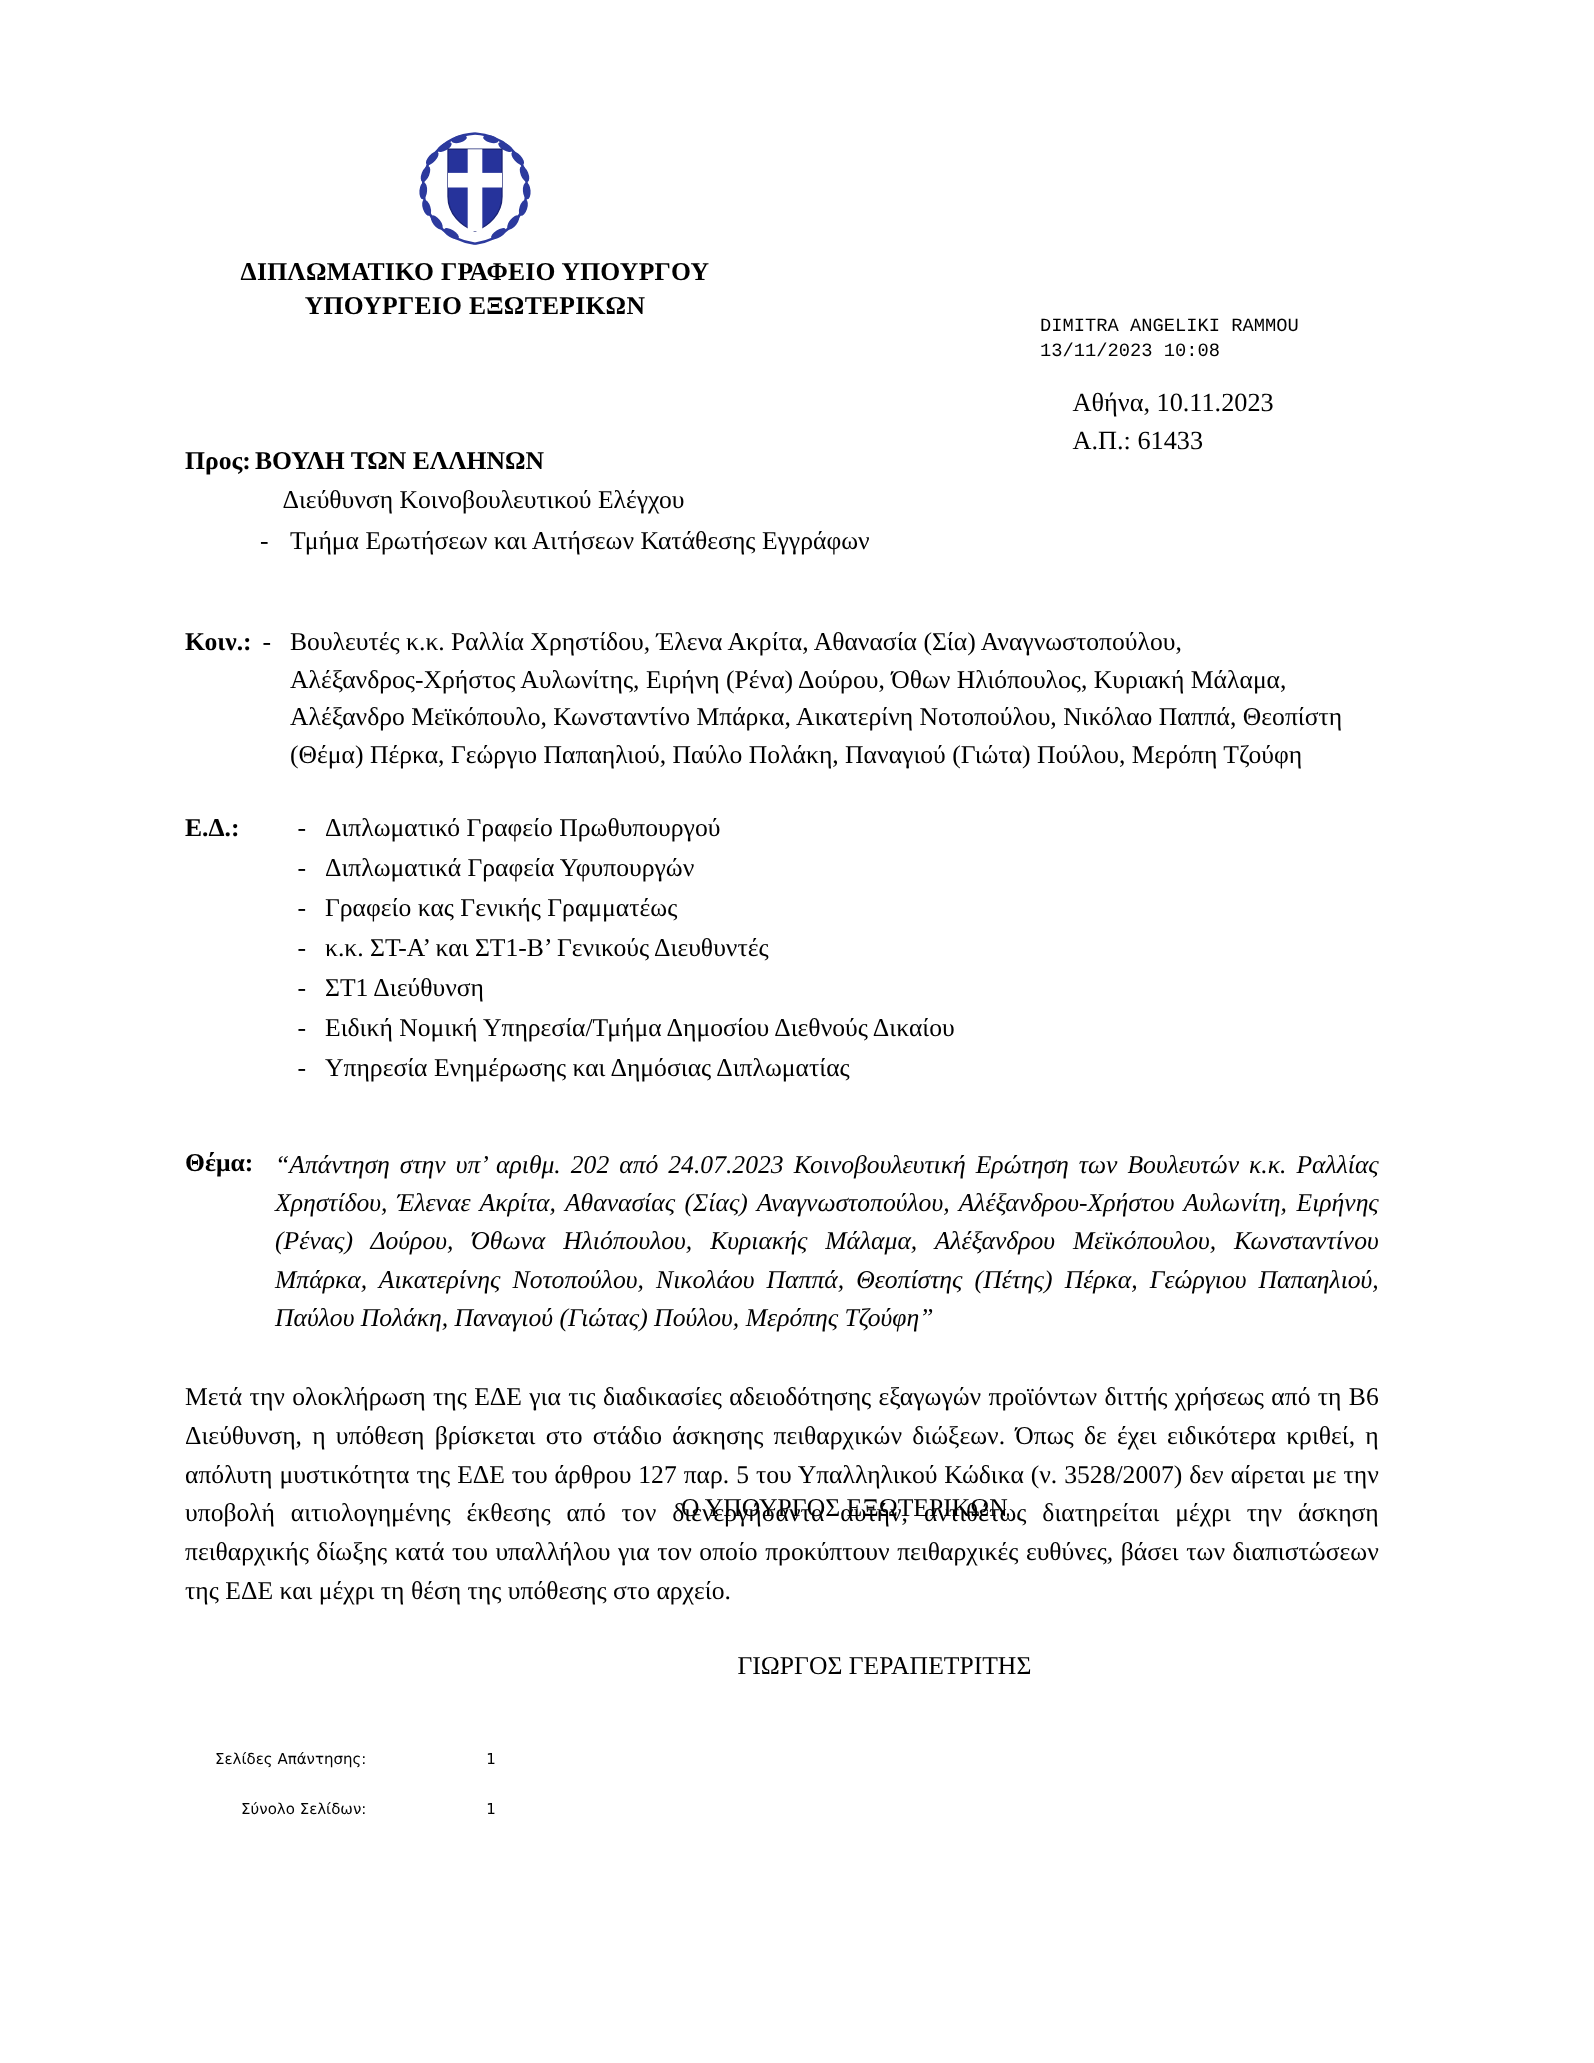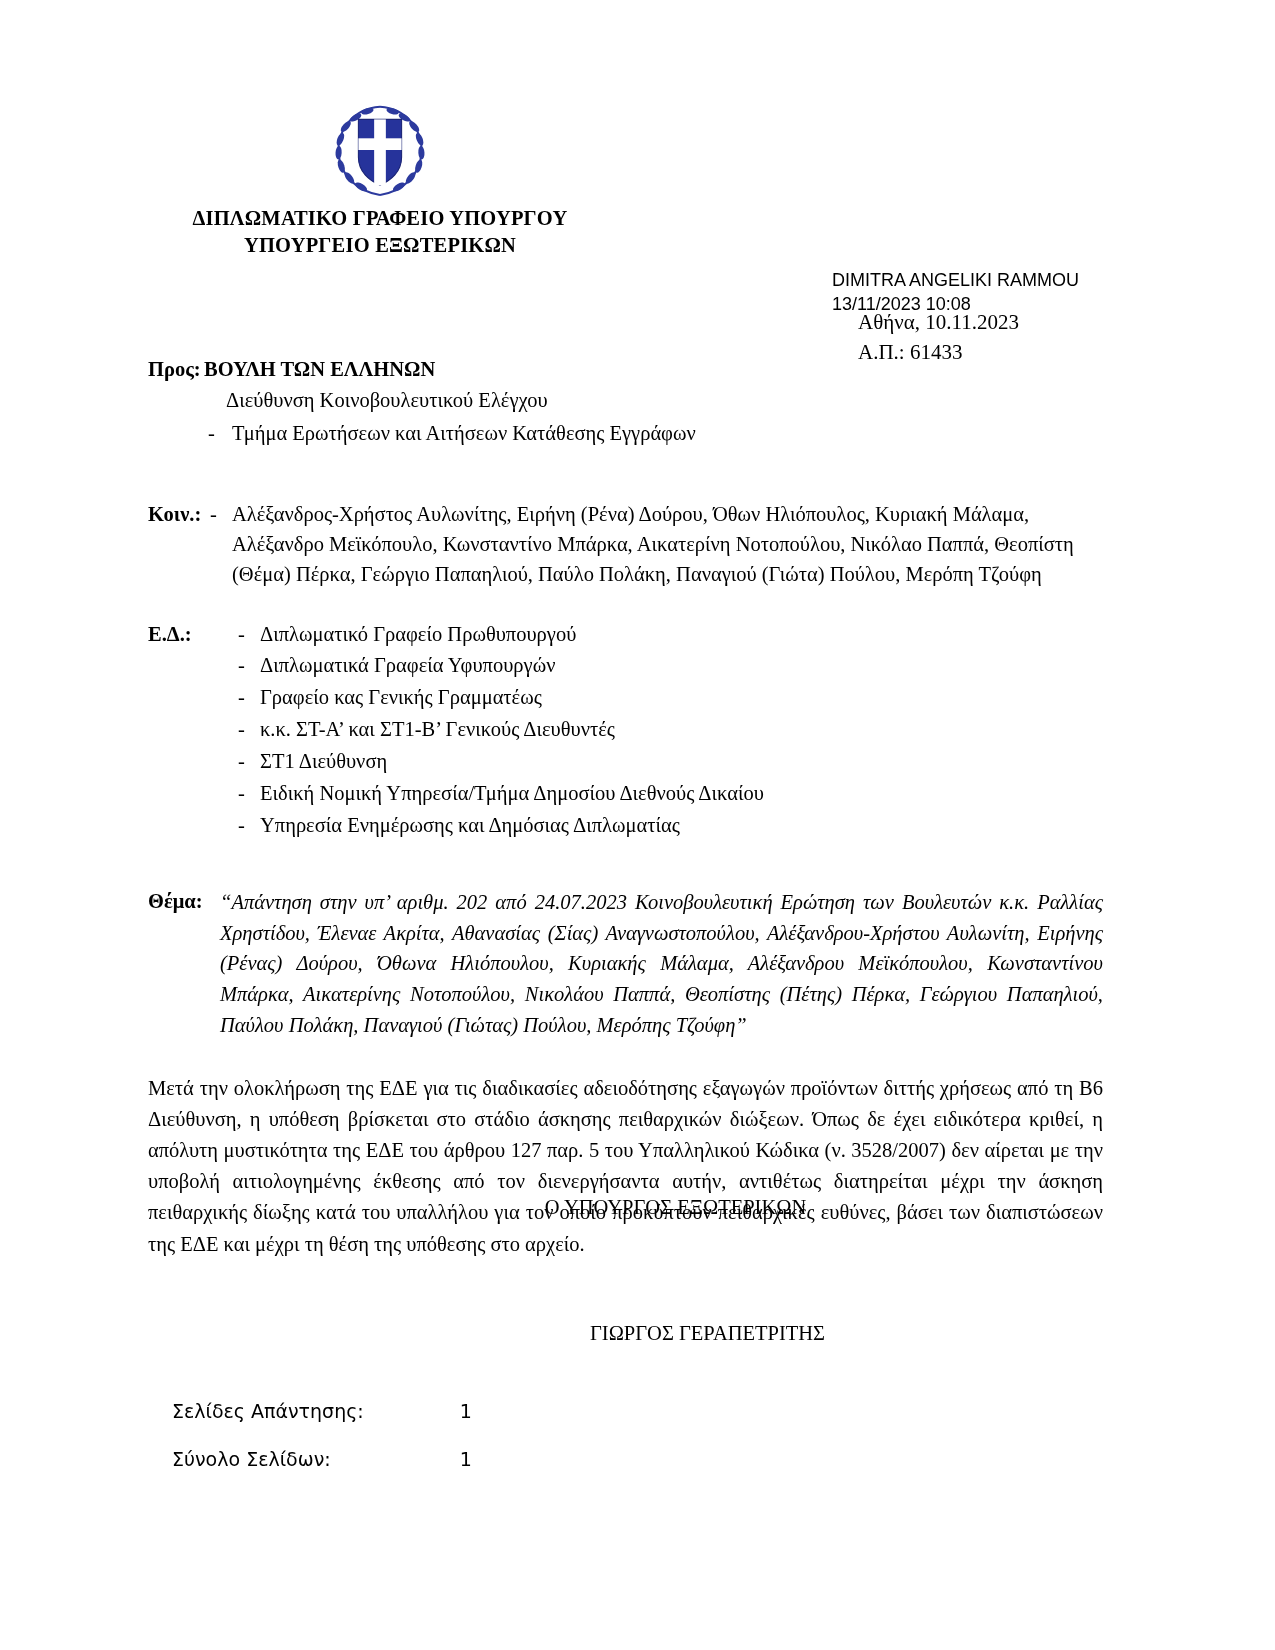--- a/index.html
+++ b/index.html
@@ -49,23 +49,23 @@
     font-weight: bold;
     font-size: 20.5px;
     line-height: 1.33;
     letter-spacing: 0.2px;
   }
 
   
   .sigstamp {
     position: absolute;
     left: 832px;
-    top: 268px;
-    font-family: Liberation Sans, sans-serif;
-    font-size: 18px;
+    top: 252px;
+    font-family: Liberation Mono, monospace;
+    font-size: 15px;
     line-height: 1.35;
     color: #000;
     white-space: nowrap;
   }
 
   
   .place-block {
     position: absolute;
     left: 858px;
     top: 308px;
@@ -184,22 +184,23 @@
     padding-left: 140px;
     box-sizing: border-box;
   }
 
   
   .footer-table {
     position: absolute;
     left: 172px;
     top: 1400px;
     font-family: "DejaVu Sans", "Liberation Sans", sans-serif;
-    font-size: 19px;
+    font-size: 12px;
     border-collapse: collapse;
+    text-align: right;
   }
   .footer-table td {
     padding: 0 0 26px 0;
     vertical-align: top;
     white-space: nowrap;
   }
   .footer-table td.val {
     padding-left: 96px;
   }
 </style>
@@ -277,20 +278,21 @@
       <div class="pros-sub2">
         <span class="dash">-</span>
         <span>Τμήμα Ερωτήσεων και Αιτήσεων Κατάθεσης Εγγράφων</span>
       </div>
     </div>
 
     <div class="koin">
       <span class="lbl">Κοιν.:</span>
       <span class="dash">-</span>
       <span class="names">
+        <span class="just">Βουλευτές κ.κ. Ραλλία Χρηστίδου, Έλενα Ακρίτα, Αθανασία (Σία) Αναγνωστοπούλου,</span>
         <span class="just">Αλέξανδρος-Χρήστος Αυλωνίτης, Ειρήνη (Ρένα) Δούρου, Όθων Ηλιόπουλος, Κυριακή Μάλαμα,</span>
         <span class="just">Αλέξανδρο Μεϊκόπουλο, Κωνσταντίνο Μπάρκα, Αικατερίνη Νοτοπούλου, Νικόλαο Παππά, Θεοπίστη</span>
         <span class="just">(Θέμα) Πέρκα, Γεώργιο Παπαηλιού, Παύλο Πολάκη, Παναγιού (Γιώτα) Πούλου, Μερόπη Τζούφη</span>
       </span>
     </div>
 
     <div class="ed">
       <span class="lbl">Ε.Δ.:</span>
       <ul>
         <li>

